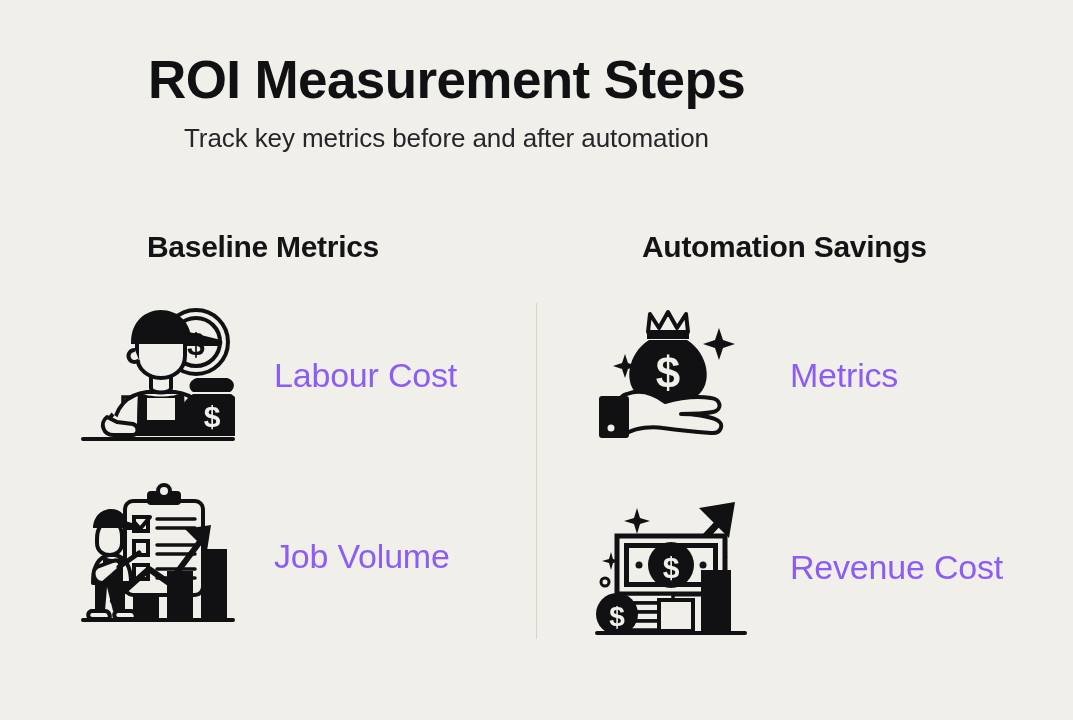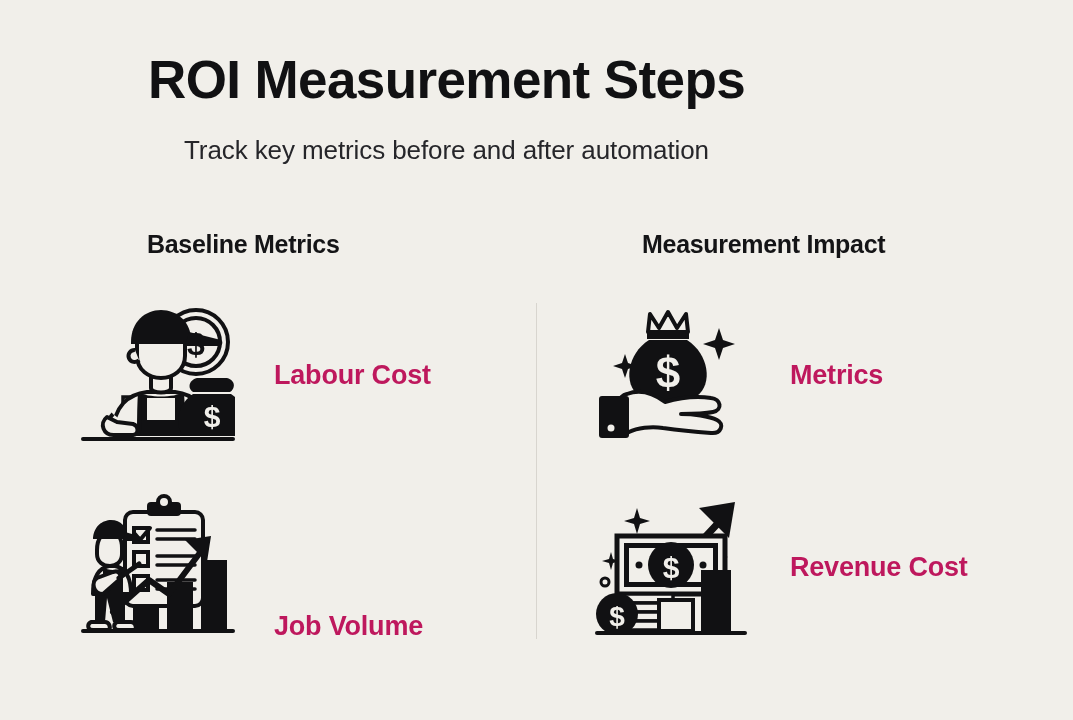--- a/index.html
+++ b/index.html
@@ -36,37 +36,37 @@
     letter-spacing: -0.6px;
     line-height: 1.05;
     color: #111113;
     margin: 0;
     white-space: nowrap;
   }
   .subtitle {
     font-size: 26px;
     font-weight: 400;
     color: #26262a;
-    margin: 12px;
+    margin: 0;
     padding-top: 15px;
     letter-spacing: -0.1px;
     white-space: nowrap;
   }
 
   
   .columns {
     position: absolute;
     top: 222px;
     left: 0;
     width: 1073px;
     height: 440px;
   }
   .col-head {
     position: absolute;
-    font-size: 25px;
+    font-size: 30px;
     font-weight: 700;
     color: #141416;
     letter-spacing: -0.3px;
     white-space: nowrap;
   }
   .col-head.left  { left: 147px; top: 8px; }
   .col-head.right { left: 642px; top: 8px; }
 
   .divider {
     position: absolute;
@@ -85,49 +85,49 @@
   }
   .row .icon-box {
     width: 160px;
     height: 150px;
     flex: 0 0 160px;
     display: flex;
     align-items: center;
     justify-content: center;
   }
   .row .row-label {
-    font-size: 27px;
-    font-weight: 700;
-    color: #be185d;
+    font-size: 34px;
+    font-weight: 400;
+    color: #8b5cf6;
     letter-spacing: -0.2px;
     white-space: nowrap;
     padding-left: 38px;
   }
 
   .row.r1 { left: 76px;  top: 78px; }
-  .row.r2 { left: 76px;  top: 270px; align-items: flex-end; }
+  .row.r2 { left: 76px;  top: 259px; }
   .row.r3 { left: 592px; top: 78px; }
   .row.r4 { left: 592px; top: 270px; }
 
   svg { display: block; }
 </style>
 </head>
 <body>
 
 <div class="canvas">
 
   <div class="header">
     <h1 class="title">ROI Measurement Steps</h1>
     <p class="subtitle">Track key metrics before and after automation</p>
   </div>
 
   <div class="columns">
 
     <div class="col-head left">Baseline Metrics</div>
-    <div class="col-head right">Measurement Impact</div>
+    <div class="col-head right">Automation Savings</div>
 
     <div class="divider"></div>
 
     <div class="row r1">
       <div class="icon-box">
         <svg width="158" height="146" viewBox="0 0 158 146" fill="none">
 
           <circle cx="119" cy="40" r="32" stroke="#111113" stroke-width="4" fill="#f1efea"></circle>
           <circle cx="119" cy="40" r="24" stroke="#111113" stroke-width="4" fill="#f1efea"></circle>
           <text x="119" y="53" font-family="'Liberation Sans',sans-serif" font-size="32" font-weight="700" fill="#111113" text-anchor="middle">$</text>

